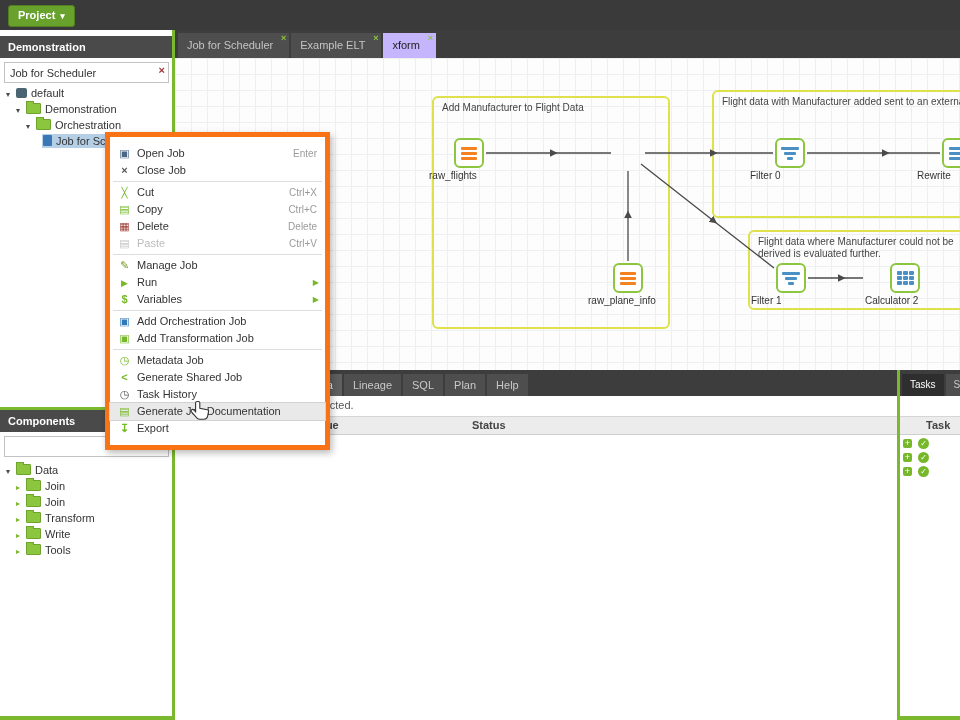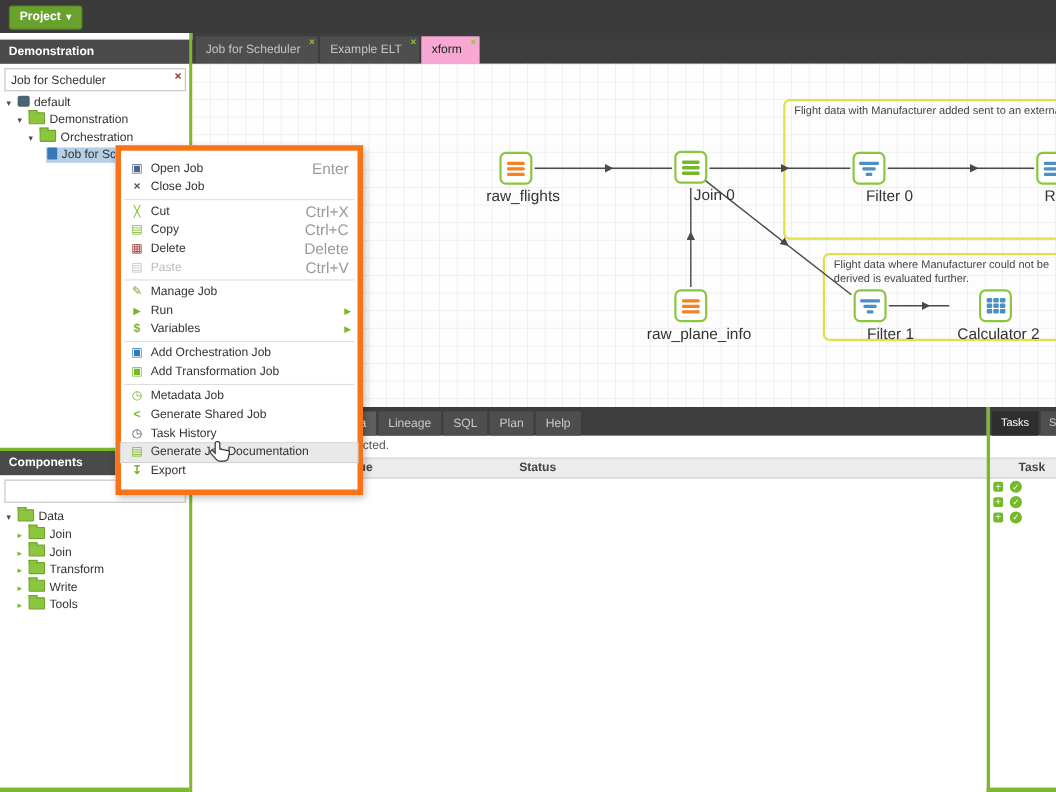--- a/index.html
+++ b/index.html
@@ -32,32 +32,32 @@
   .srv{display:inline-block;width:11px;height:10px;background:#4a6572;border-radius:2px;margin-right:4px;position:relative;top:1px}
   .doc{display:inline-block;width:9px;height:11px;background:#3a78b5;border-radius:1px;margin-right:4px;position:relative;top:1px}
   .sel{background:#b5cfe7;padding:1px 3px 1px 1px}
 
   
   .gdiv{background:#7ab82e}
 
   
   .mtabs{background:#3d3d3d;display:flex;align-items:flex-end;padding-left:3px;gap:2px;box-sizing:border-box}
   .mtab{height:25px;line-height:25px;padding:0 16px 0 9px;background:#4e4e4e;color:#c4c4c4;position:relative;cursor:pointer}
-  .mtab.active{background:#f9a8d4;color:#1d1d1d}
+  .mtab.active{background:#c4b5fd;color:#1d1d1d}
   .tx{position:absolute;right:3px;top:1px;font-size:9px;line-height:9px;cursor:pointer}
   .tx:before{content:"×";color:#8dc63f;font-weight:bold}
 
   
   .canvas{background:#fdfdfd;overflow:hidden;
       background-image:linear-gradient(#ecf0f3 1px,transparent 1px),linear-gradient(90deg,#ecf0f3 1px,transparent 1px);
       background-size:16px 16px}
   .grp{position:absolute;border:2px solid #dfe14b;border-radius:6px;box-sizing:border-box;padding:4px 8px;font-size:10px;color:#444}
   .gtitle{line-height:12px}
   .nowrap{white-space:nowrap;overflow:hidden}
-  .node{position:absolute;width:80px;text-align:right;font-size:14px;color:#333;cursor:pointer}
+  .node{position:absolute;width:80px;text-align:left;font-size:10px;color:#333;cursor:pointer}
   .nicon{width:30px;height:30px;margin:0 auto 2px;background:#fff;border:2px solid #8cc63f;border-radius:6px;
       box-sizing:border-box;display:flex;flex-direction:column;justify-content:center;align-items:center;gap:2px}
   .bar{height:3px;border-radius:1px}
   .b-or{background:#f58220;width:16px}
   .b-gr{background:#76b82a;width:16px}
   .b-bl{background:#4a90c4;width:16px}
   .f1{width:18px}.f2{width:12px}.f3{width:6px}
   .calcgrid{display:grid;grid-template-columns:repeat(3,5px);grid-auto-rows:4px;gap:1px}
   .calcgrid span{background:#4a90c4;border-radius:1px}
 
@@ -80,21 +80,21 @@
   .okc{display:inline-block;width:11px;height:11px;background:#76b82a;border-radius:50%;color:#fff;
        font-size:8px;line-height:11px;text-align:center;vertical-align:middle;margin-left:6px}
   .okc:before{content:"✓"}
 
   
   .cmenu{position:absolute;left:105px;top:132px;width:215px;background:#fff;border:5px solid #f97316;
        box-shadow:2px 3px 7px rgba(0,0,0,.28);padding:8px 0;z-index:50}
   .mi{height:17px;line-height:17px;padding:0 8px 0 27px;position:relative;cursor:pointer}
   .mi.hovered{background:#e9e9e9;outline:1px solid #d2d2d2}
   .mi.disabled{color:#bcbcbc}
-  .sc{float:right;color:#9a9a9a;font-size:14px}
+  .sc{float:right;color:#9a9a9a;font-size:10px}
   .sub{position:absolute;right:6px;top:0;font-size:8px}
   .sub:before{content:"▶";color:#76b82a}
   .mic{position:absolute;left:7px;top:0;width:15px;text-align:center}
   .ic-open:before{content:"▣";color:#4a6785}
   .ic-close:before{content:"×";color:#555;font-weight:bold}
   .ic-cut:before{content:"╳";color:#76b82a;font-size:10px}
   .ic-copy:before{content:"▤";color:#76b82a}
   .ic-del:before{content:"▦";color:#9e3b33}
   .ic-paste:before{content:"▤";color:#c4c4c4}
   .ic-manage:before{content:"✎";color:#7a9c2e}
@@ -174,20 +174,23 @@
   <div class="mtab">
     <span>Example ELT</span><span class="tx"></span>
   </div>
   <div class="mtab active">
     <span>xform</span><span class="tx"></span>
   </div>
 </div>
 
 <div class="canvas abs" style="left:175px;top:58px;width:785px;height:312px">
 
+  <div class="grp" style="left:257px;top:38px;width:238px;height:233px">
+    <div class="gtitle">Add Manufacturer to Flight Data</div>
+  </div>
   <div class="grp" style="left:537px;top:32px;width:300px;height:128px">
     <div class="gtitle nowrap">Flight data with Manufacturer added sent to an external Redshift</div>
   </div>
   <div class="grp" style="left:573px;top:172px;width:300px;height:80px">
     <div class="gtitle" style="width:212px">Flight data where Manufacturer could not be derived is evaluated further.</div>
   </div>
 
   <svg width="785" height="312" style="position:absolute;left:0;top:0">
     <defs>
       <marker id="ah" markerWidth="8" markerHeight="8" refX="4" refY="3" orient="auto">
@@ -203,28 +206,20 @@
   </svg>
 
   <div class="node" style="left:254px;top:80px">
     <div class="nicon">
         <div class="bar b-or"></div>
         <div class="bar b-or"></div>
         <div class="bar b-or"></div>
       </div>
     <div>raw_flights</div>
   </div>
-  <div class="node" style="left:413px;top:79px">
-    <div class="nicon">
-        <div class="bar b-gr"></div>
-        <div class="bar b-gr"></div>
-        <div class="bar b-gr"></div>
-      </div>
-    <div>Join 0</div>
-  </div>
   <div class="node" style="left:413px;top:205px">
     <div class="nicon">
         <div class="bar b-or"></div>
         <div class="bar b-or"></div>
         <div class="bar b-or"></div>
       </div>
     <div>raw_plane_info</div>
   </div>
   <div class="node" style="left:575px;top:80px">
     <div class="nicon">

